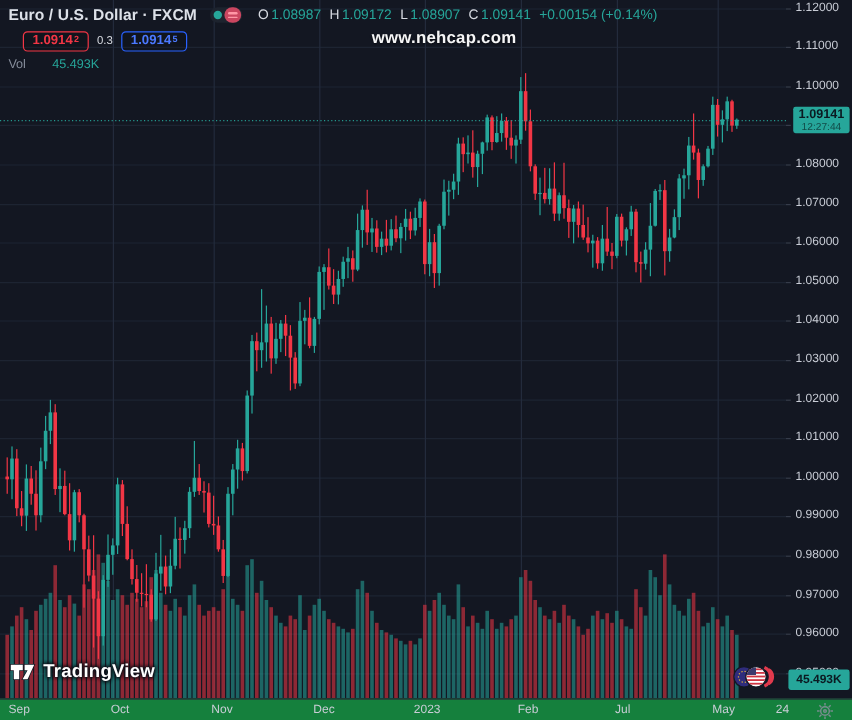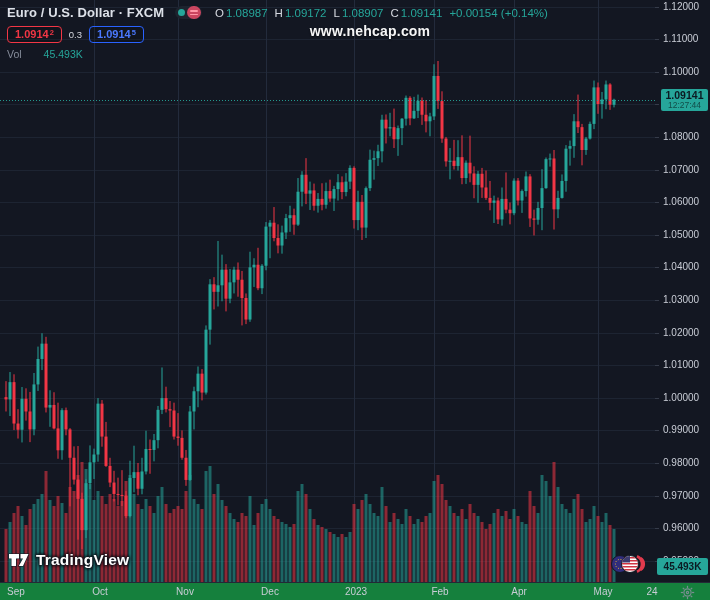--- a/index.html
+++ b/index.html
@@ -17,21 +17,21 @@
   .pill{margin-left:11px;width:27px;height:13px;border-radius:7px;background:#1d232e;
         display:inline-flex;align-items:center;cursor:pointer;}
   .pill .dot{width:7px;height:7px;border-radius:50%;background:#26a69a;margin-left:3px;}
   .pill .bars{margin-left:2px;width:14px;height:13px;border-radius:7px;background:#cb4660;
         display:flex;flex-direction:column;justify-content:center;gap:2px;align-items:center;}
   .pill .bars i{display:block;width:8px;height:1.5px;background:#ff97a6;border-radius:1px;}
   .ohlc{display:flex;align-items:center;margin-left:13px;font-size:11.5px;}
   .ohlc .lbl{color:#d6d9e0;margin-right:2px;}
   .ohlc .val{color:#26a69a;margin-right:7px;}
   .ohlc .chg{margin-right:0;}
-  .row2{display:flex;align-items:center;margin-top:4px;height:18px;}
+  .row2{display:flex;align-items:center;margin-top:4px;height:18px;margin-left:12px;}
   .qbox{display:inline-flex;align-items:flex-start;border:1px solid;border-radius:4px;
         padding:1px 7px 2px 7px;font-size:11px;font-weight:600;cursor:pointer;background:rgba(0,0,0,.12);}
   .qbox sup{font-size:7.5px;line-height:9px;margin-left:1px;}
   .bid{color:#f23645;border-color:#f23645;}
   .ask{color:#4b79ff;border-color:#2962ff;margin-left:7px;}
   .spread{color:#d6d9e0;font-size:9.5px;margin-left:7px;margin-right:0;}
   .row3{margin-top:5px;font-size:10.5px;display:flex;align-items:center;gap:14px;}
   .vol-lbl{color:#868d9b;}
   .vol-val{color:#26a69a;margin-left:8px;}
 
@@ -629,21 +629,21 @@
     </div>
 
   <div class="time-axis">
     <div id="time-labels">
         <div class="tlabel" style="left: 16px;">Sep</div>
         <div class="tlabel" style="left: 100px;">Oct</div>
         <div class="tlabel" style="left: 185px;">Nov</div>
         <div class="tlabel" style="left: 270px;">Dec</div>
         <div class="tlabel bold" style="left: 356px;">2023</div>
         <div class="tlabel" style="left: 440px;">Feb</div>
-        <div class="tlabel" style="left: 519px;">Apr</div>
+        <div class="tlabel" style="left: 519px;">Jul</div>
         <div class="tlabel" style="left: 603px;">May</div>
         <div class="tlabel" style="left: 652px;">24</div>
       </div>
     <svg class="gear" viewBox="0 0 15 15">
       <g stroke="#8a909e" stroke-width="1.2" fill="none">
         <circle cx="7.5" cy="7.5" r="3.6"></circle>
         <g>
           <line x1="7.5" y1="0.8" x2="7.5" y2="3"></line>
             <line x1="7.5" y1="12" x2="7.5" y2="14.2"></line>
           <line x1="0.8" y1="7.5" x2="3" y2="7.5"></line>

